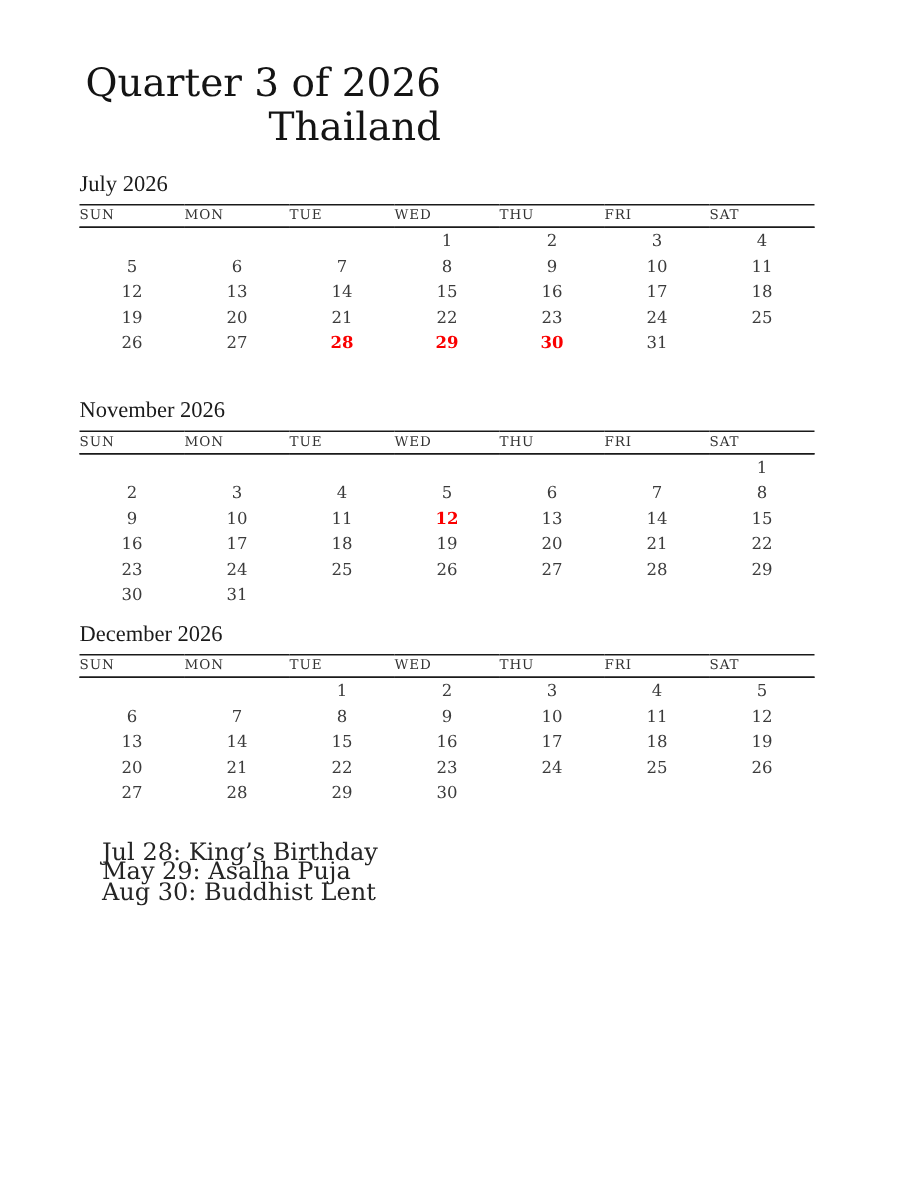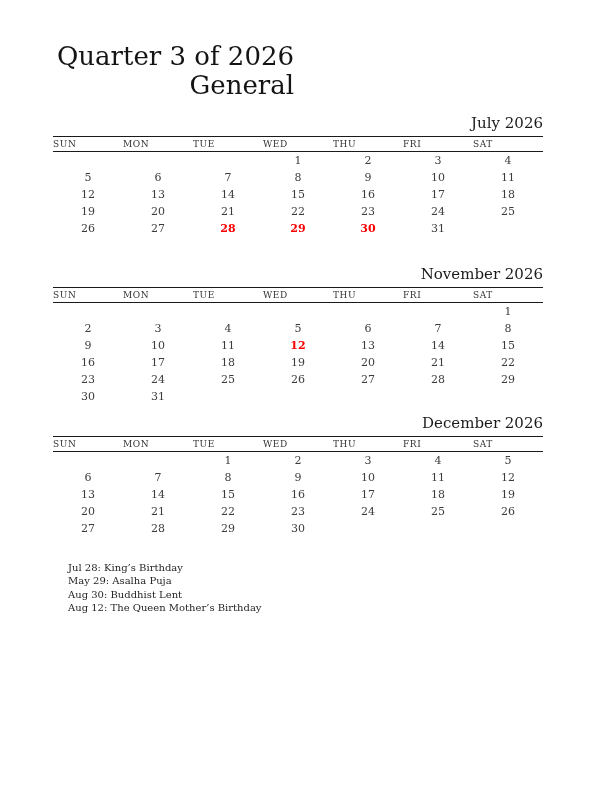--- a/index.html
+++ b/index.html
@@ -37,50 +37,50 @@
   .logo-blue{font-size:21px;letter-spacing:-0.4px;color:var(--logo-blue);}
   .doc-title{
     text-align:right;font-size:26px;line-height:29px;color:var(--title-color);
   }
   
   .month{width:490px;margin-left:53px;}
   #months .month:nth-child(1){margin-top:14px;}
   #months .month:nth-child(2){margin-top:28px;}
   #months .month:nth-child(3){margin-top:9px;}
   .month-title{
-    text-align:right;font-size:15px;line-height:19px;color:#1a1a1a;
+    text-align:left;font-size:15px;line-height:19px;color:#1a1a1a;font-family:Liberation Serif, serif;
   }
   table.cal{
     width:100%;border-collapse:collapse;table-layout:fixed;margin-top:3px;
   }
   table.cal thead tr{
     border-top:1.2px solid var(--line-color);
     border-bottom:1.7px solid var(--line-color);
   }
   table.cal th{
     height:14px;padding:0;font-weight:400;font-size:9px;
     letter-spacing:0.6px;color:#333333;text-align:left;vertical-align:middle;
   }
   table.cal td{
     height:17px;padding:0;text-align:center;vertical-align:middle;
     font-size:11px;color:var(--text-gray);
   }
   table.cal td.holiday{color:var(--holiday-red);font-weight:bold;}
   
-  .legend{margin:24px 0 0 68px;font-size:10px;line-height:13.4px;color:#252525;}
+  .legend{margin:24px 0 0 68px;font-size:16px;line-height:13.4px;color:#252525;}
 </style>
 </head>
 <body>
 
 <div class="page">
 
   <div class="header">
     <div class="doc-title">
       <div>Quarter 3 of 2026</div>
-      <div>General</div>
+      <div>Thailand</div>
     </div>
   </div>
 
   <div id="months">
       <section class="month">
         <div class="month-title">July 2026</div>
         <table class="cal">
           <thead>
             <tr>
               <th>SUN</th>
@@ -275,16 +275,15 @@
             </tr>
           </tbody>
         </table>
       </section>
     </div>
 
   <div class="legend" id="legend">
       <div class="legend-line">Jul 28: King’s Birthday</div>
       <div class="legend-line">May 29: Asalha Puja</div>
       <div class="legend-line">Aug 30: Buddhist Lent</div>
-      <div class="legend-line">Aug 12: The Queen Mother’s Birthday</div>
     </div>
 
 </div>
 
 </body></html>

